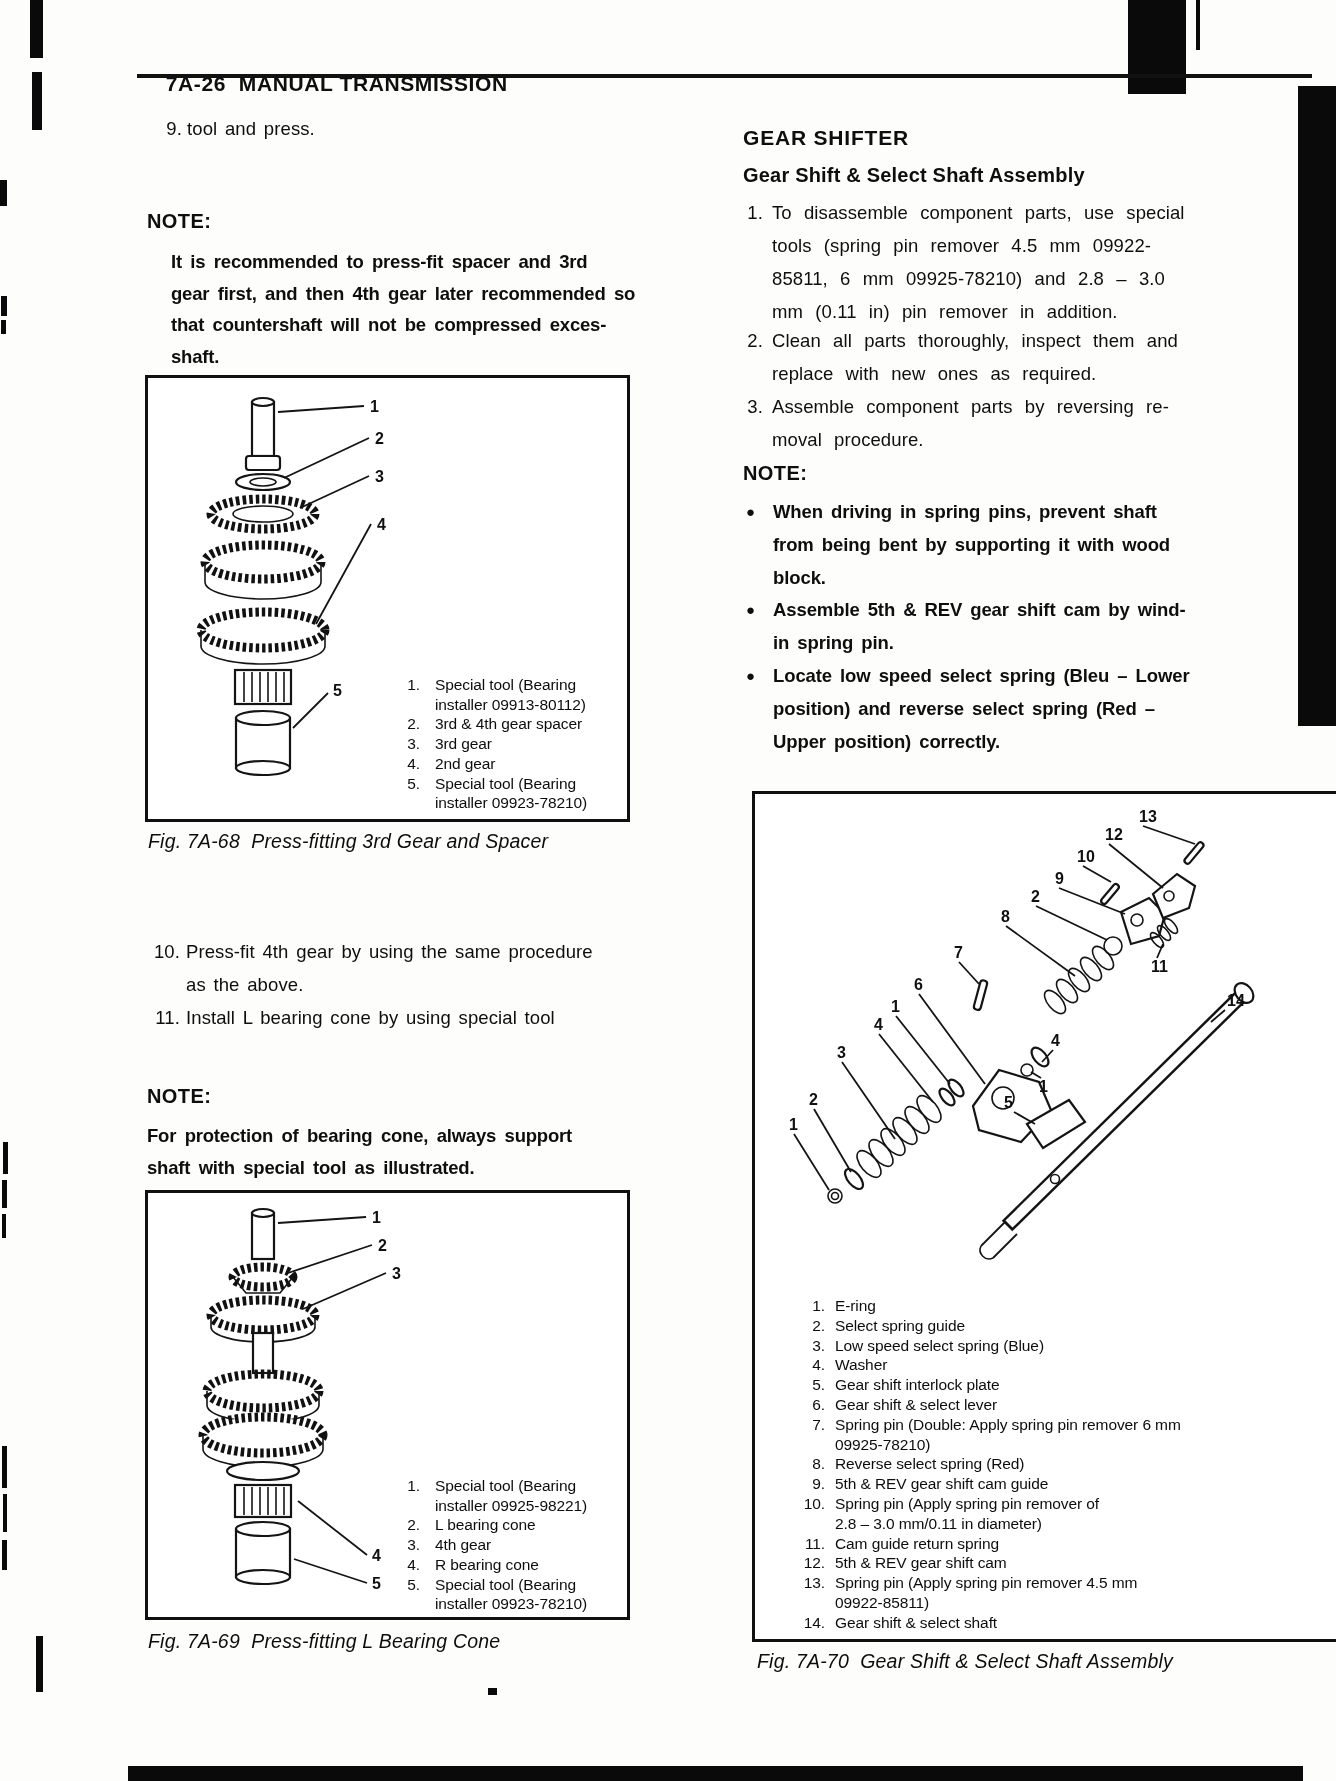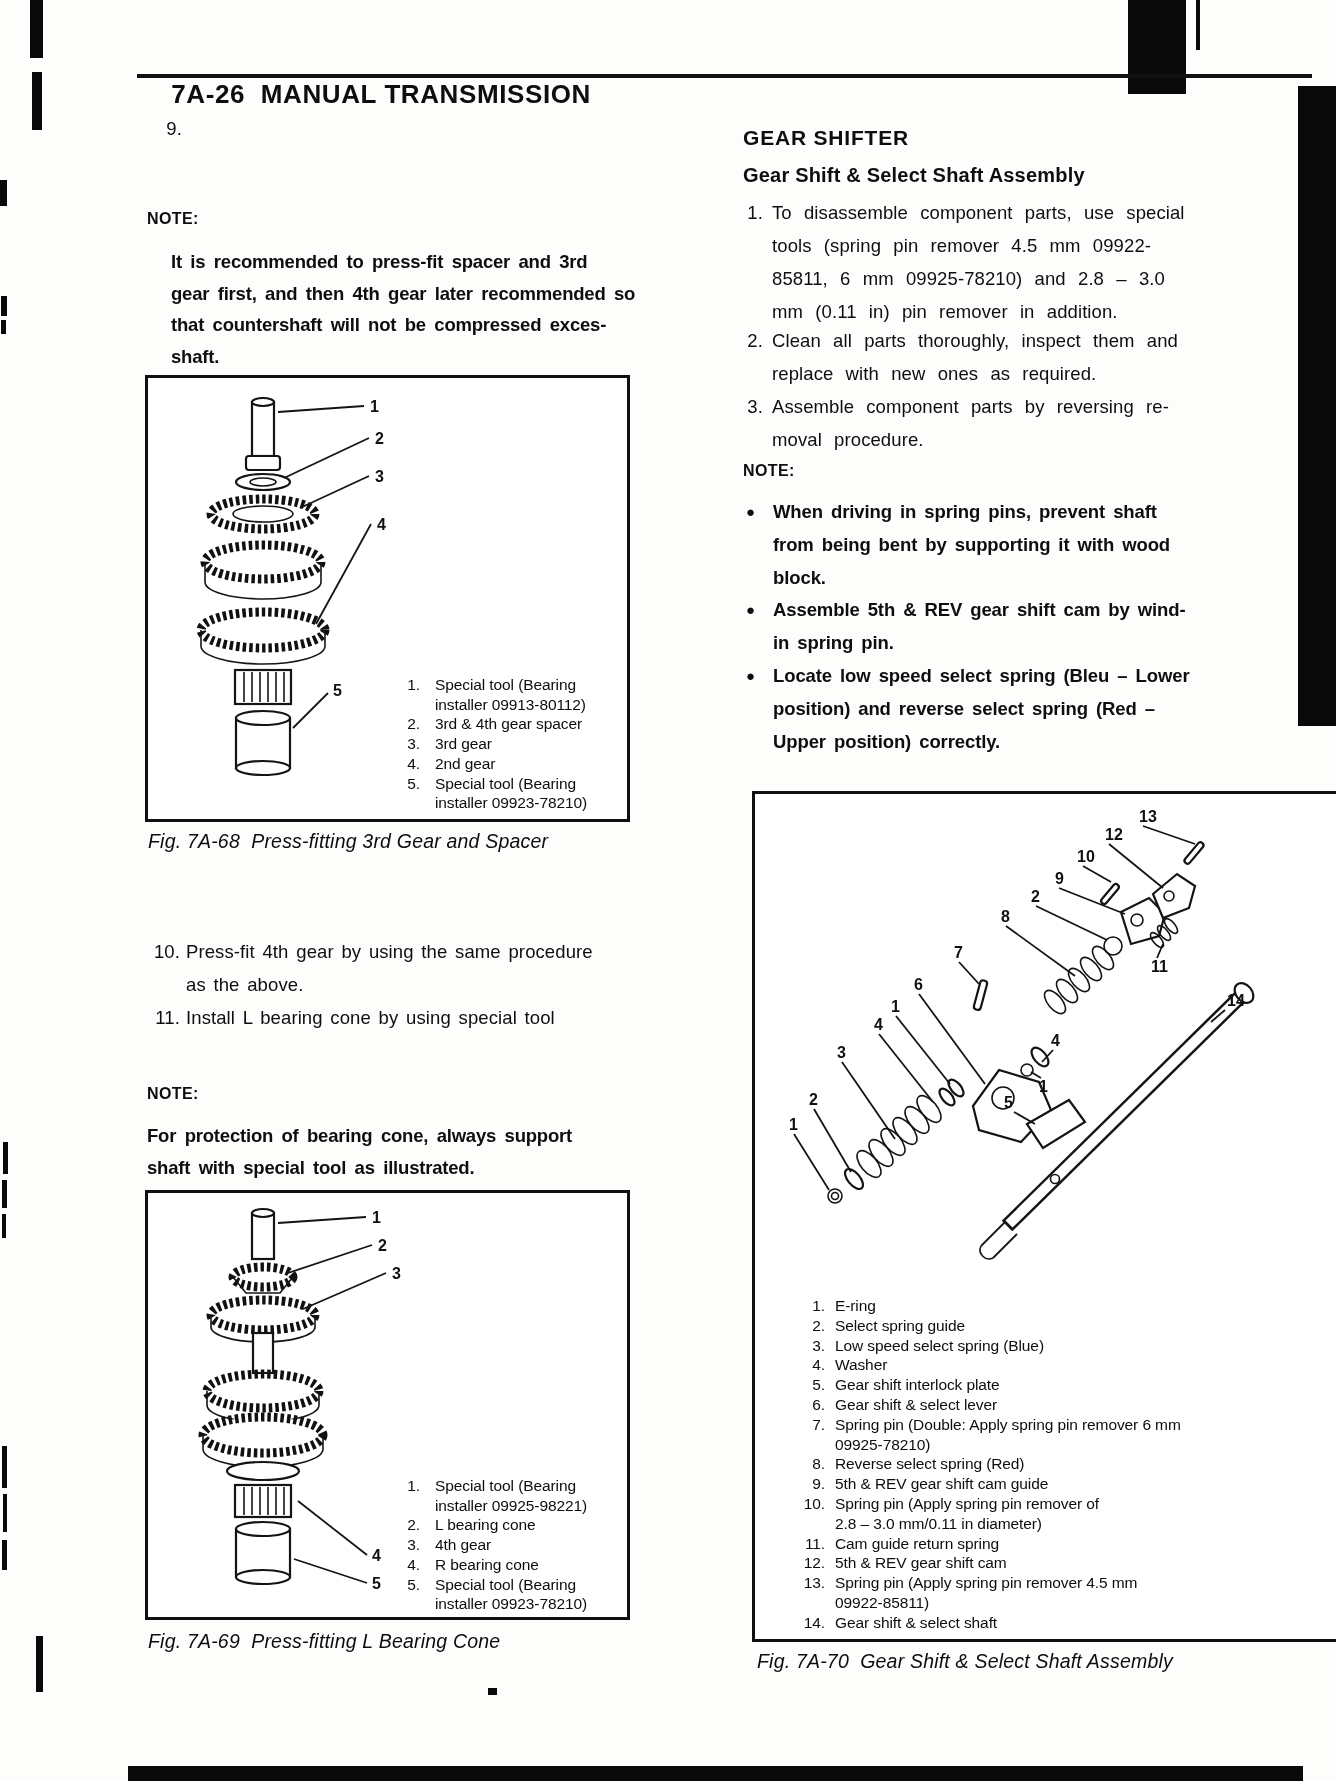--- a/index.html
+++ b/index.html
@@ -1,27 +1,27 @@
 <!DOCTYPE html>
 <html><head>
 <meta charset="utf-8">
 <style>
   html,body{margin:0;padding:0;background:#9a9a9a;}
   .page{position:relative;width:1336px;height:1781px;background:#fdfdfc;margin:0 auto;
         font-family:"Liberation Sans",sans-serif;color:#0e0e0e;overflow:hidden;}
   .abs{position:absolute;}
-  .hdr{font-size:26px;font-weight:bold;letter-spacing:.6px;white-space:pre;}
+  .hdr{font-size:21px;font-weight:bold;letter-spacing:.6px;white-space:pre;}
   .rule{background:#111;}
   .bt{font-size:18.5px;letter-spacing:.1px;}
   .step{display:flex;}
   .snum{flex:none;text-align:right;}
   .slines div{white-space:pre;}
   .lh-l{line-height:33px;}
   .lh-n{line-height:31.5px;}
-  .notehead{font-size:16px;font-weight:bold;letter-spacing:.4px;}
+  .notehead{font-size:20px;font-weight:bold;letter-spacing:.4px;}
   .notebody div{white-space:pre;font-weight:bold;word-spacing:3.5px;letter-spacing:-.2px;}
   .lsteps{word-spacing:2.5px;}
   .rsteps{word-spacing:7px;line-height:33px;}
   .bullets{font-weight:bold;line-height:32.8px;word-spacing:3px;letter-spacing:-.1px;}
   .brow{display:flex;}
   .bdot{flex:none;width:27px;font-size:15px;}
   .brow span.btxt{white-space:pre;}
   .sectitle{font-size:21px;font-weight:bold;letter-spacing:.8px;}
   .subtitle{font-size:20px;font-weight:bold;letter-spacing:.2px;}
   .fig-box{position:absolute;border:3px solid #101010;background:#fff;box-sizing:border-box;}
@@ -63,20 +63,21 @@
   <div class="mark" style="left:488px;top:1688px;width:9px;height:7px;"></div>
 
   <div class="abs hdr" style="left:140px;top:48px;">
     <span>7A-26</span><span>  </span><span>MANUAL TRANSMISSION</span>
   </div>
   <div class="abs rule" style="left:137px;top:74px;width:1175px;height:4px;"></div>
 
   <div class="abs bt step lsteps lh-l" style="left:163px;top:112px;">
     <span class="snum" style="width:19px;margin-right:5px;">9.</span>
     <span class="slines">
+      <div>tool and press.</div>
     </span>
   </div>
 
   <div class="abs notehead" style="left:147px;top:210px;">NOTE:</div>
   <div class="abs bt notebody lh-n" style="left:147px;top:246px;margin-left:24px;">
     <div>It is recommended to press-fit spacer and 3rd</div>
     <div>gear first, and then 4th gear later recommended so</div>
     <div>that countershaft will not be compressed exces-</div>
     <div>shaft.</div>
   </div>

